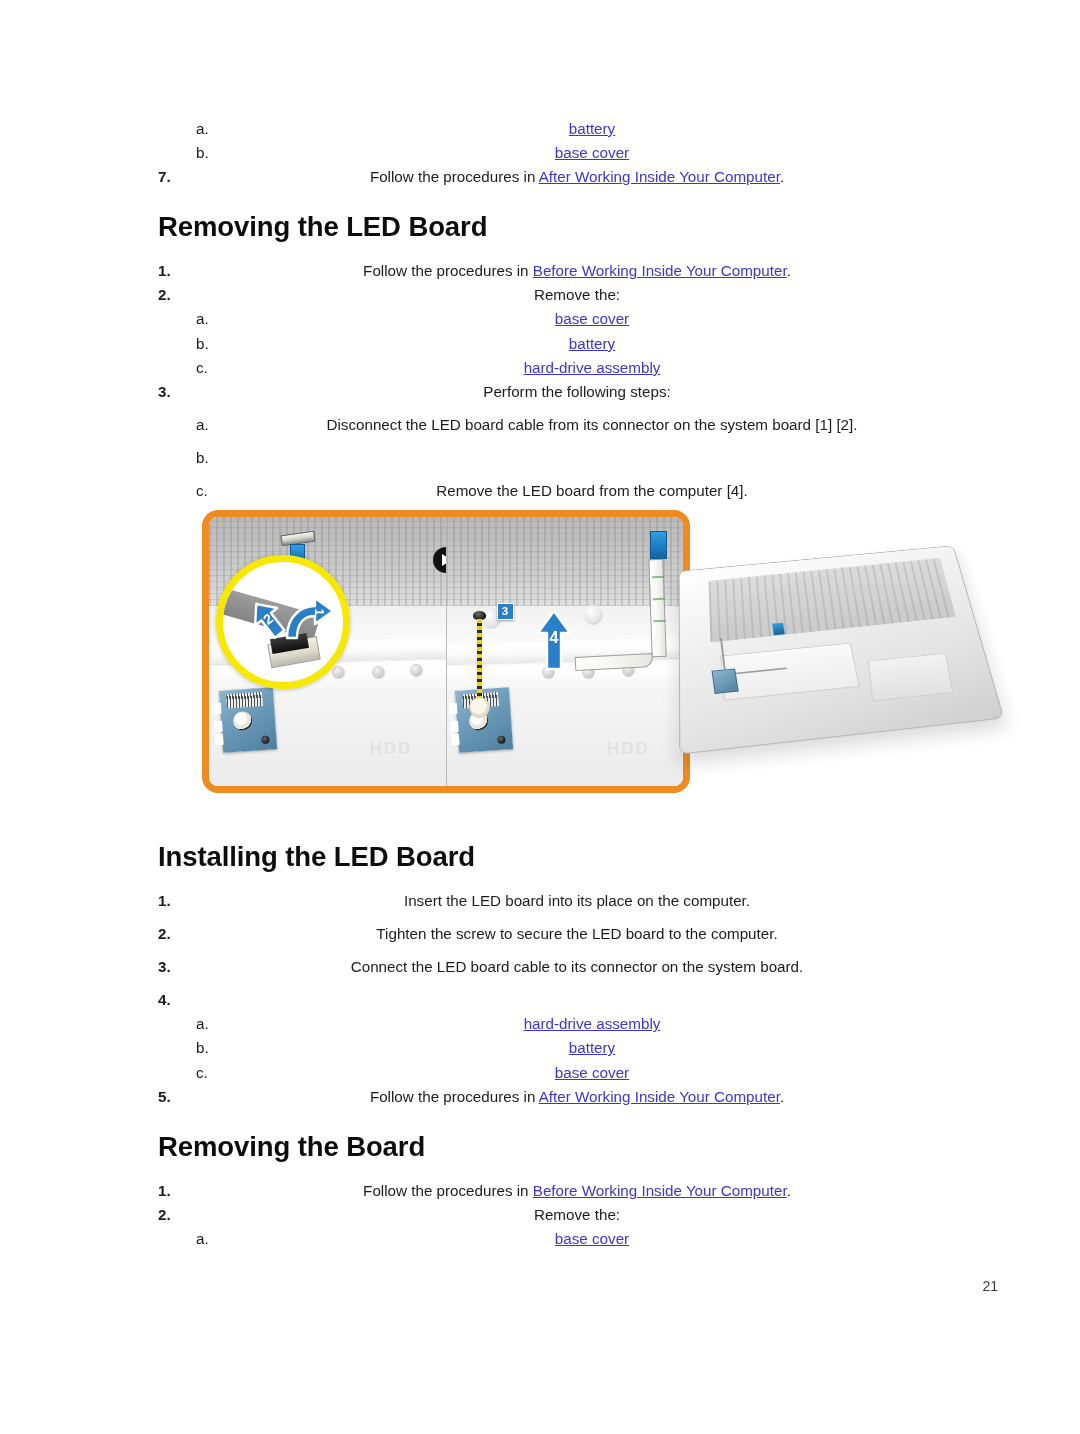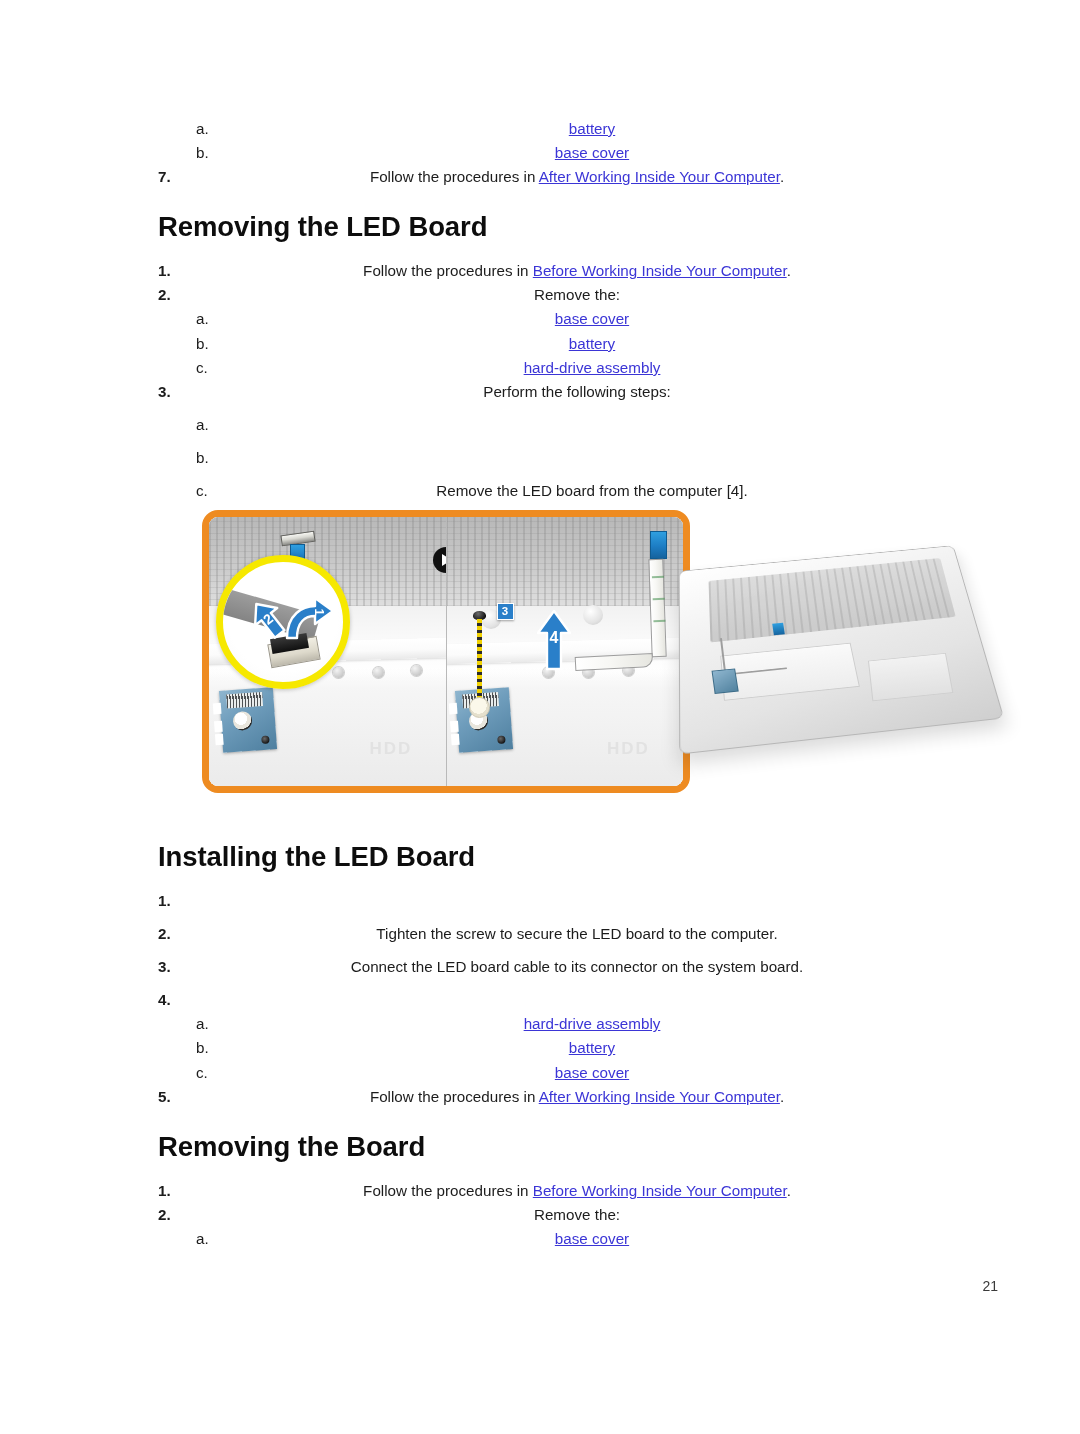--- a/index.html
+++ b/index.html
@@ -483,20 +483,21 @@
         <span class="marker">c.</span>
         <span class="body"><a class="doclink" href="#">hard-drive assembly</a></span>
       </div>
       <div class="step lvl1">
         <span class="marker">3.</span>
         <span class="body"><span>Perform the following steps:</span></span>
       </div>
       <div class="sp-d"></div>
       <div class="step lvl2">
         <span class="marker">a.</span>
+        <span class="body"><span>Disconnect the LED board cable from its connector on the system board [1] [2].</span></span>
       </div>
       <div class="sp-d"></div>
       <div class="step lvl2">
         <span class="marker">b.</span>
       </div>
       <div class="sp-d"></div>
       <div class="step lvl2">
         <span class="marker">c.</span>
         <span class="body"><span>Remove the LED board from the computer [4].</span></span>
       </div>
@@ -606,20 +607,21 @@
       <div class="mini-conn"></div>
       <div class="mini-led"></div>
     </div>
   </div>
 
   <div class="content" id="content-bottom" style="top:840px;">
       <h2 class="heading">Installing the LED Board</h2>
       <div class="sp-b"></div>
       <div class="step lvl1">
         <span class="marker">1.</span>
+        <span class="body"><span>Insert the LED board into its place on the computer.</span></span>
       </div>
       <div class="sp-d"></div>
       <div class="step lvl1">
         <span class="marker">2.</span>
         <span class="body"><span>Tighten the screw to secure the LED board to the computer.</span></span>
       </div>
       <div class="sp-d"></div>
       <div class="step lvl1">
         <span class="marker">3.</span>
         <span class="body"><span>Connect the LED board cable to its connector on the system board.</span></span>

